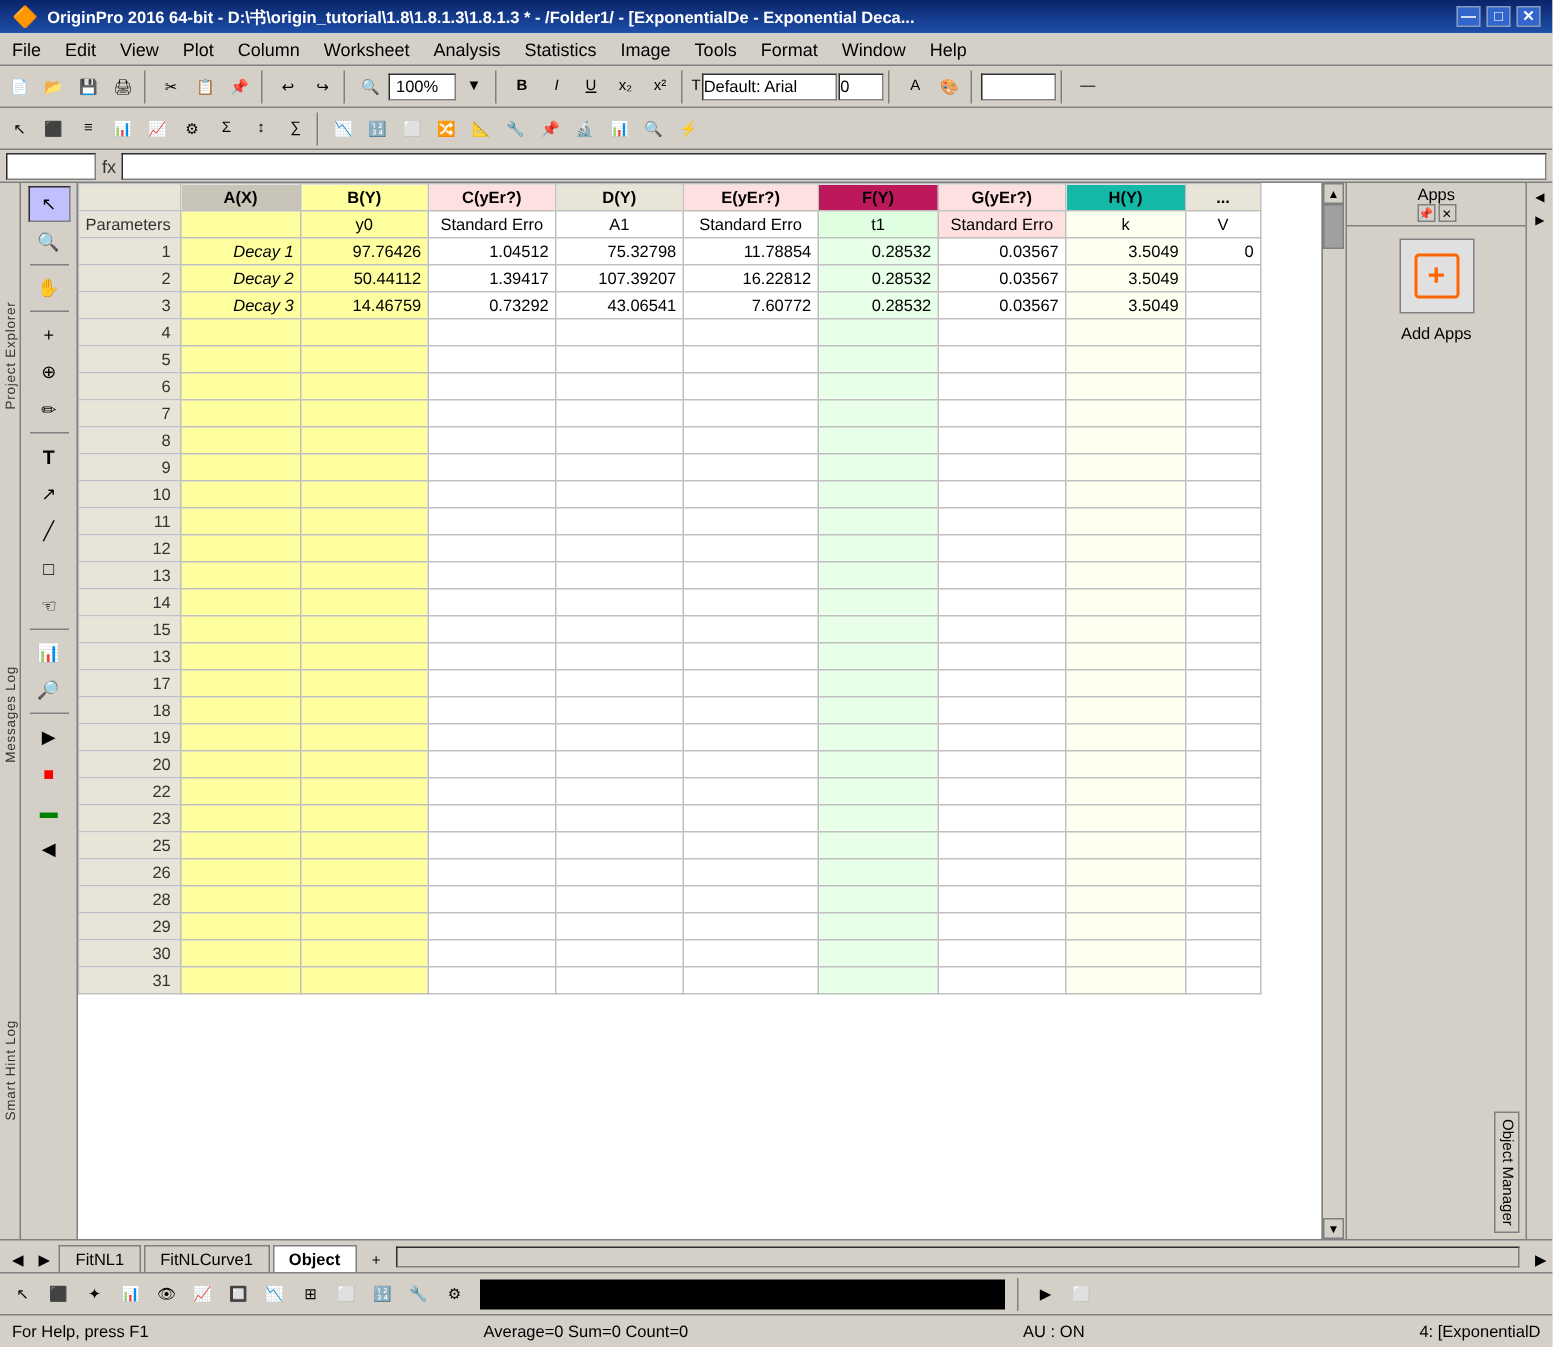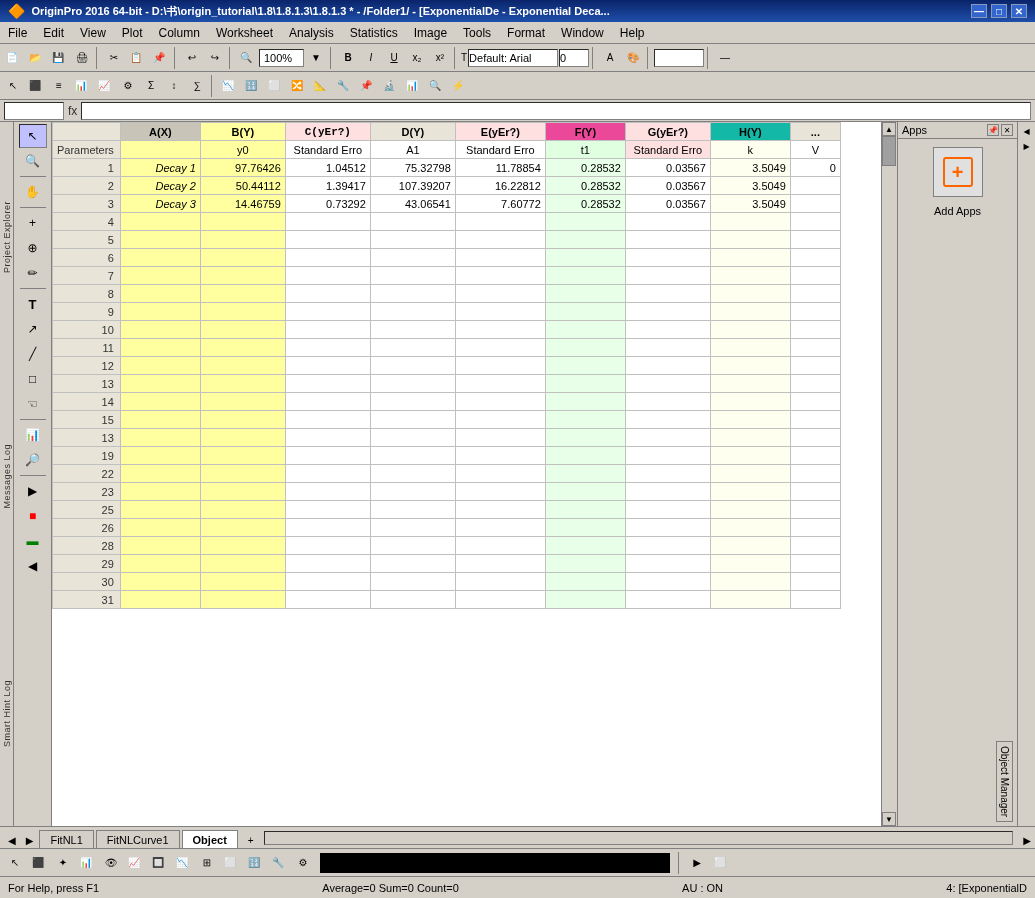--- a/index.html
+++ b/index.html
@@ -140,20 +140,21 @@
       flex-direction: column;
     }
     #apps-header {
       display: flex;
       align-items: center;
       justify-content: space-between;
       padding: 2px 4px;
       background: #d4d0c8;
       border-bottom: 1px solid #808080;
       font-size: 11px;
+      flex-direction: column;
     }
     #apps-content {
       flex: 1;
       display: flex;
       flex-direction: column;
       align-items: center;
       padding: 8px 4px;
     }
 
     
@@ -382,24 +383,24 @@
   </div>
 
   <div id="spreadsheet-container">
     <div id="spreadsheet">
       <table>
         <thead>
           <tr>
             <th class="col-header row-header"></th>
             <th class="col-header" style="min-width:80px; background:#c8c4b8;">A(X)</th>
             <th class="col-header" style="min-width:85px; background:#ffffa0;">B(Y)</th>
-            <th class="col-header" style="min-width:85px; background:#ffe0e0;font-family:Liberation Mono, monospace;">C(yEr?)</th>
+            <th class="col-header" style="min-width:85px; background:#ffe0e0;">C(yEr?)</th>
             <th class="col-header" style="min-width:85px;">D(Y)</th>
             <th class="col-header" style="min-width:90px; background:#ffe0e0;">E(yEr?)</th>
-            <th class="col-header" style="min-width:80px; background:#ec4899;margin-left:16px;">F(Y)</th>
+            <th class="col-header" style="min-width:80px; background:#be185d;margin-left:16px;">F(Y)</th>
             <th class="col-header" style="min-width:85px; background:#ffe0e0;">G(yEr?)</th>
             <th class="col-header" style="min-width:80px; background:#14b8a6;">H(Y)</th>
             <th class="col-header" style="min-width:40px;">...</th>
           </tr>
           <tr>
             <td class="row-header param-row">Parameters</td>
             <td style="background:#ffffa0;"></td>
             <td style="background:#ffffa0; text-align:center;">y0</td>
             <td style="text-align:center;">Standard Erro</td>
             <td style="text-align:center;">A1</td>
@@ -597,21 +598,57 @@
               <td class="num-cell" style="background: rgb(255, 255, 160);"></td>
               <td class="num-cell"></td>
               <td class="num-cell"></td>
               <td class="num-cell"></td>
               <td class="num-cell" style="background: rgb(232, 255, 232);"></td>
               <td class="num-cell"></td>
               <td class="num-cell" style="background: rgb(255, 255, 240);"></td>
               <td class="num-cell"></td>
             </tr>
             <tr>
+              <td class="row-header">17</td>
+              <td style="background: rgb(255, 255, 160);"></td>
+              <td class="num-cell" style="background: rgb(255, 255, 160);"></td>
+              <td class="num-cell"></td>
+              <td class="num-cell"></td>
+              <td class="num-cell"></td>
+              <td class="num-cell" style="background: rgb(232, 255, 232);"></td>
+              <td class="num-cell"></td>
+              <td class="num-cell" style="background: rgb(255, 255, 240);"></td>
+              <td class="num-cell"></td>
+            </tr>
+            <tr>
+              <td class="row-header">18</td>
+              <td style="background: rgb(255, 255, 160);"></td>
+              <td class="num-cell" style="background: rgb(255, 255, 160);"></td>
+              <td class="num-cell"></td>
+              <td class="num-cell"></td>
+              <td class="num-cell"></td>
+              <td class="num-cell" style="background: rgb(232, 255, 232);"></td>
+              <td class="num-cell"></td>
+              <td class="num-cell" style="background: rgb(255, 255, 240);"></td>
+              <td class="num-cell"></td>
+            </tr>
+            <tr>
               <td class="row-header">19</td>
+              <td style="background: rgb(255, 255, 160);"></td>
+              <td class="num-cell" style="background: rgb(255, 255, 160);"></td>
+              <td class="num-cell"></td>
+              <td class="num-cell"></td>
+              <td class="num-cell"></td>
+              <td class="num-cell" style="background: rgb(232, 255, 232);"></td>
+              <td class="num-cell"></td>
+              <td class="num-cell" style="background: rgb(255, 255, 240);"></td>
+              <td class="num-cell"></td>
+            </tr>
+            <tr>
+              <td class="row-header">20</td>
               <td style="background: rgb(255, 255, 160);"></td>
               <td class="num-cell" style="background: rgb(255, 255, 160);"></td>
               <td class="num-cell"></td>
               <td class="num-cell"></td>
               <td class="num-cell"></td>
               <td class="num-cell" style="background: rgb(232, 255, 232);"></td>
               <td class="num-cell"></td>
               <td class="num-cell" style="background: rgb(255, 255, 240);"></td>
               <td class="num-cell"></td>
             </tr>

